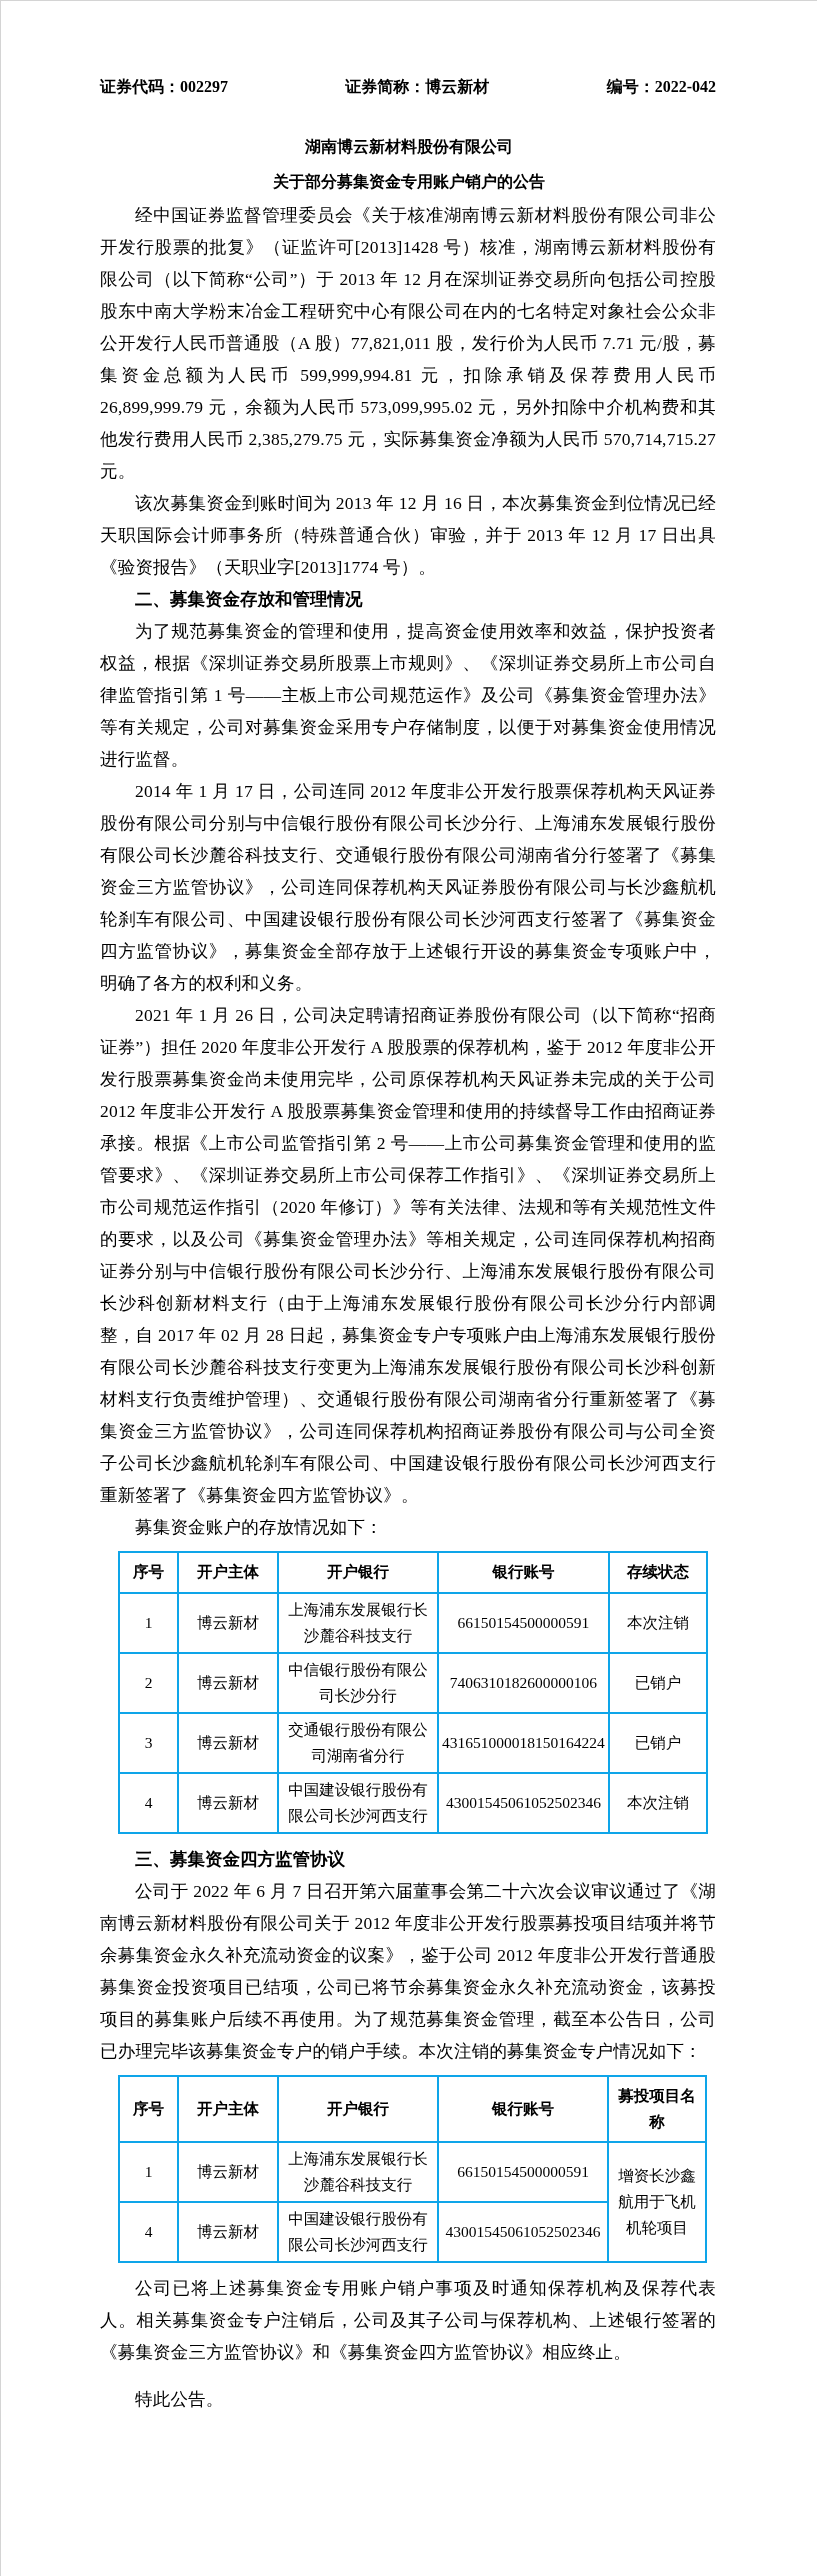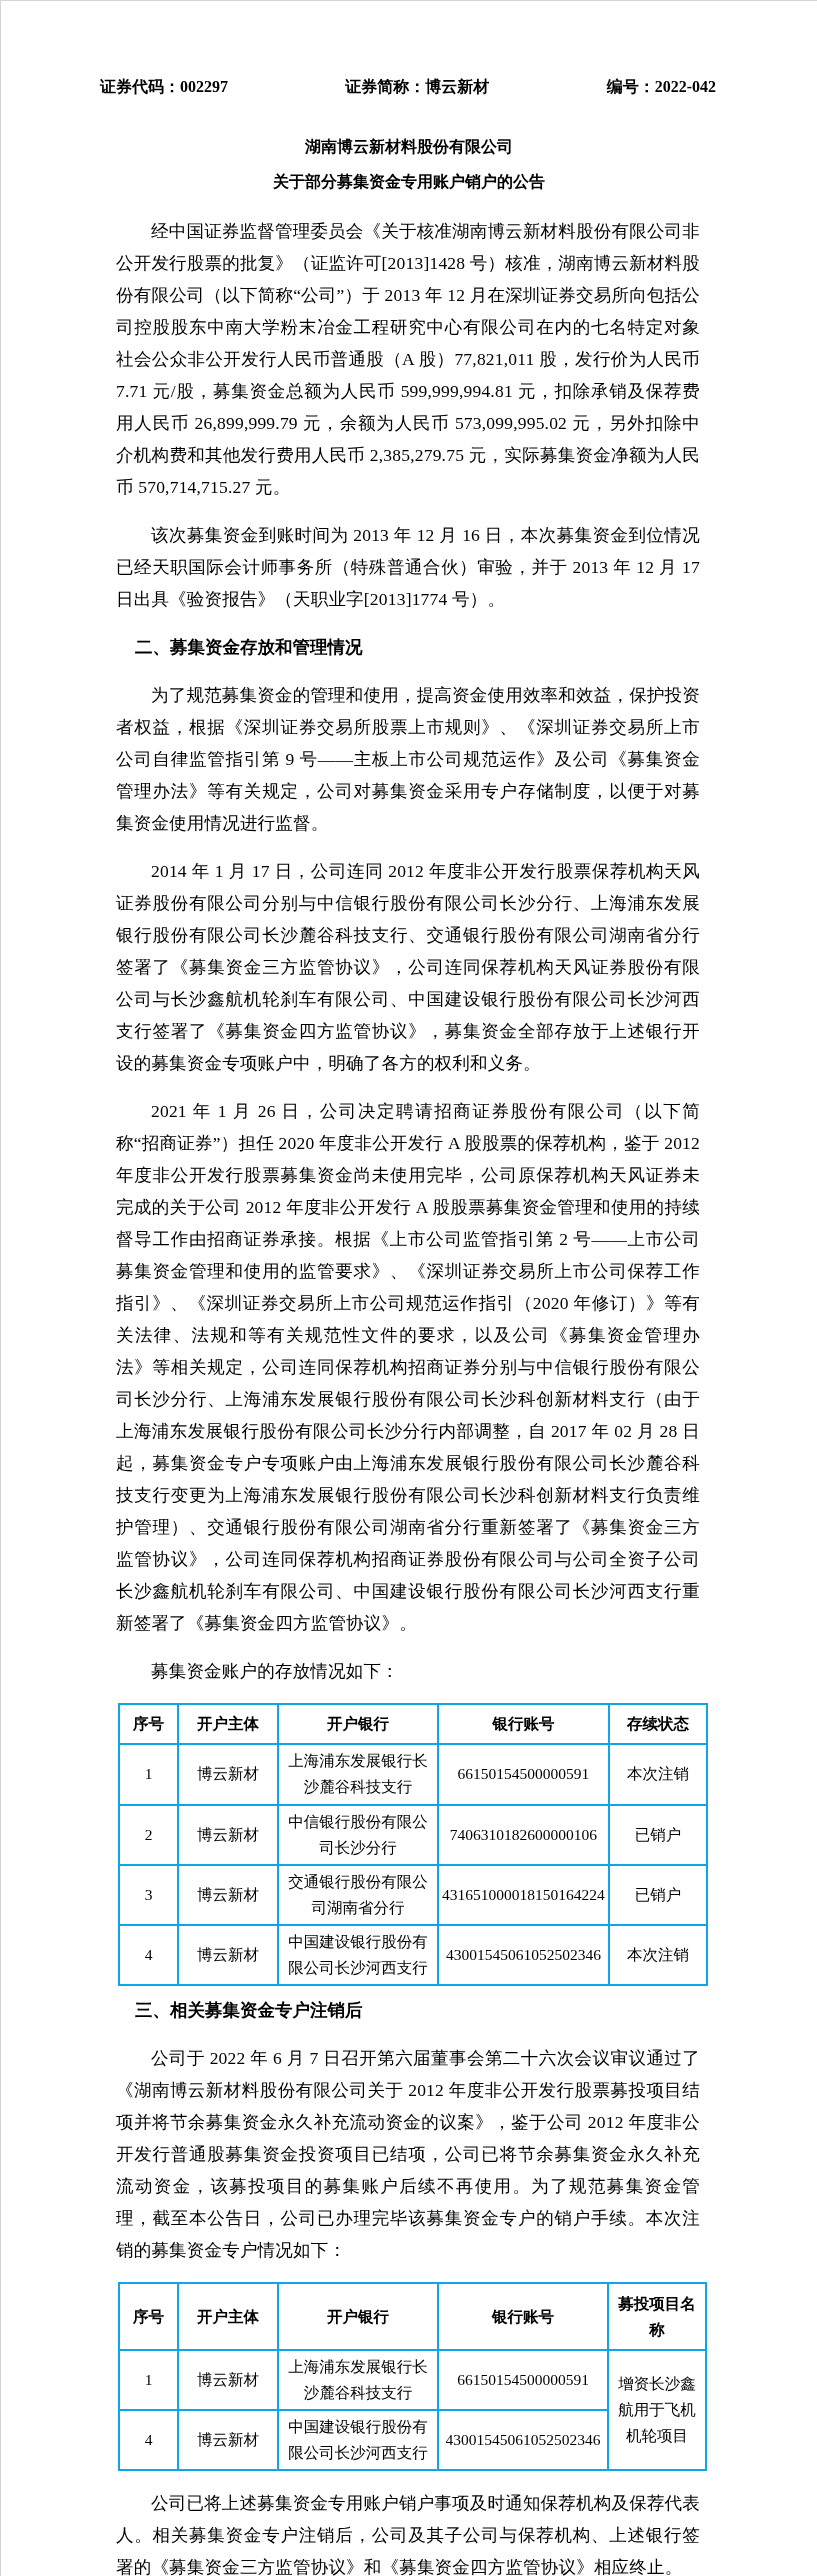--- a/index.html
+++ b/index.html
@@ -35,21 +35,21 @@
   }
   .content{padding:0 101px 0 99px;}
   .sec-heading{
     font-family:"Liberation Sans","DejaVu Sans",sans-serif;
     font-weight:600;font-size:17.5px;line-height:32px;
     text-indent:2em;margin:0;
   }
   .h1m{margin-top:26px;}
   .h3m{margin-top:7.2px;}
   .para{
-    font-size:17.5px;line-height:32px;margin:16px;
+    font-size:17.5px;line-height:32px;margin:0;
     text-align:justify;text-indent:2em;letter-spacing:0.2px;
   }
   .doc-table{
     border-collapse:collapse;
     margin:8.2px 0 8.2px 18px;
     table-layout:fixed;
   }
   .doc-table th,.doc-table td{
     border:2px solid #0ea5e9;
     text-align:center;vertical-align:middle;
@@ -84,21 +84,21 @@
   <h1 class="title title-1">湖南博云新材料股份有限公司</h1>
   <h1 class="title">关于部分募集资金专用账户销户的公告</h1>
 
 
   <div class="content">
 
     <p class="para">经中国证券监督管理委员会《关于核准湖南博云新材料股份有限公司非公开发行股票的批复》（证监许可[2013]1428 号）核准，湖南博云新材料股份有限公司（以下简称“公司”）于 2013 年 12 月在深圳证券交易所向包括公司控股股东中南大学粉末冶金工程研究中心有限公司在内的七名特定对象社会公众非公开发行人民币普通股（A 股）77,821,011 股，发行价为人民币 7.71 元/股，募集资金总额为人民币 599,999,994.81 元，扣除承销及保荐费用人民币 26,899,999.79 元，余额为人民币 573,099,995.02 元，另外扣除中介机构费和其他发行费用人民币 2,385,279.75 元，实际募集资金净额为人民币 570,714,715.27 元。</p>
     <p class="para">该次募集资金到账时间为 2013 年 12 月 16 日，本次募集资金到位情况已经天职国际会计师事务所（特殊普通合伙）审验，并于 2013 年 12 月 17 日出具《验资报告》（天职业字[2013]1774 号）。</p>
 
     <p class="sec-heading">二、募集资金存放和管理情况</p>
-    <p class="para">为了规范募集资金的管理和使用，提高资金使用效率和效益，保护投资者权益，根据《深圳证券交易所股票上市规则》、《深圳证券交易所上市公司自律监管指引第 9 号——主板上市公司规范运作》及公司《募集资金管理办法》等有关规定，公司对募集资金采用专户存储制度，以便于对募集资金使用情况进行监督。</p>
+    <p class="para">为了规范募集资金的管理和使用，提高资金使用效率和效益，保护投资者权益，根据《深圳证券交易所股票上市规则》、《深圳证券交易所上市公司自律监管指引第 1 号——主板上市公司规范运作》及公司《募集资金管理办法》等有关规定，公司对募集资金采用专户存储制度，以便于对募集资金使用情况进行监督。</p>
     <p class="para">2014 年 1 月 17 日，公司连同 2012 年度非公开发行股票保荐机构天风证券股份有限公司分别与中信银行股份有限公司长沙分行、上海浦东发展银行股份有限公司长沙麓谷科技支行、交通银行股份有限公司湖南省分行签署了《募集资金三方监管协议》，公司连同保荐机构天风证券股份有限公司与长沙鑫航机轮刹车有限公司、中国建设银行股份有限公司长沙河西支行签署了《募集资金四方监管协议》，募集资金全部存放于上述银行开设的募集资金专项账户中，明确了各方的权利和义务。</p>
     <p class="para">2021 年 1 月 26 日，公司决定聘请招商证券股份有限公司（以下简称“招商证券”）担任 2020 年度非公开发行 A 股股票的保荐机构，鉴于 2012 年度非公开发行股票募集资金尚未使用完毕，公司原保荐机构天风证券未完成的关于公司 2012 年度非公开发行 A 股股票募集资金管理和使用的持续督导工作由招商证券承接。根据《上市公司监管指引第 2 号——上市公司募集资金管理和使用的监管要求》、《深圳证券交易所上市公司保荐工作指引》、《深圳证券交易所上市公司规范运作指引（2020 年修订）》等有关法律、法规和等有关规范性文件的要求，以及公司《募集资金管理办法》等相关规定，公司连同保荐机构招商证券分别与中信银行股份有限公司长沙分行、上海浦东发展银行股份有限公司长沙科创新材料支行（由于上海浦东发展银行股份有限公司长沙分行内部调整，自 2017 年 02 月 28 日起，募集资金专户专项账户由上海浦东发展银行股份有限公司长沙麓谷科技支行变更为上海浦东发展银行股份有限公司长沙科创新材料支行负责维护管理）、交通银行股份有限公司湖南省分行重新签署了《募集资金三方监管协议》，公司连同保荐机构招商证券股份有限公司与公司全资子公司长沙鑫航机轮刹车有限公司、中国建设银行股份有限公司长沙河西支行重新签署了《募集资金四方监管协议》。</p>
     <p class="para">募集资金账户的存放情况如下：</p>
 
     <table class="doc-table">
       <colgroup>
         <col class="col-no">
           <col class="col-subject">
           <col class="col-bank">
           <col class="col-account">
@@ -136,21 +136,21 @@
       <tr>
         <td>4</td>
         <td>博云新材</td>
         <td>中国建设银行股份有限公司长沙河西支行</td>
         <td class="cell-account">43001545061052502346</td>
         <td>本次注销</td>
       </tr>
     </tbody>
       </table>
 
-    <p class="sec-heading h3m">三、相关募集资金专户注销后</p>
+    <p class="sec-heading h3m">三、募集资金四方监管协议</p>
     <p class="para">公司于 2022 年 6 月 7 日召开第六届董事会第二十六次会议审议通过了《湖南博云新材料股份有限公司关于 2012 年度非公开发行股票募投项目结项并将节余募集资金永久补充流动资金的议案》，鉴于公司 2012 年度非公开发行普通股募集资金投资项目已结项，公司已将节余募集资金永久补充流动资金，该募投项目的募集账户后续不再使用。为了规范募集资金管理，截至本公告日，公司已办理完毕该募集资金专户的销户手续。本次注销的募集资金专户情况如下：</p>
 
     <table class="doc-table">
       <colgroup>
         <col class="col-no">
           <col class="col-subject">
           <col class="col-bank">
           <col class="col-account">
           <col class="col-status">
       </colgroup>

